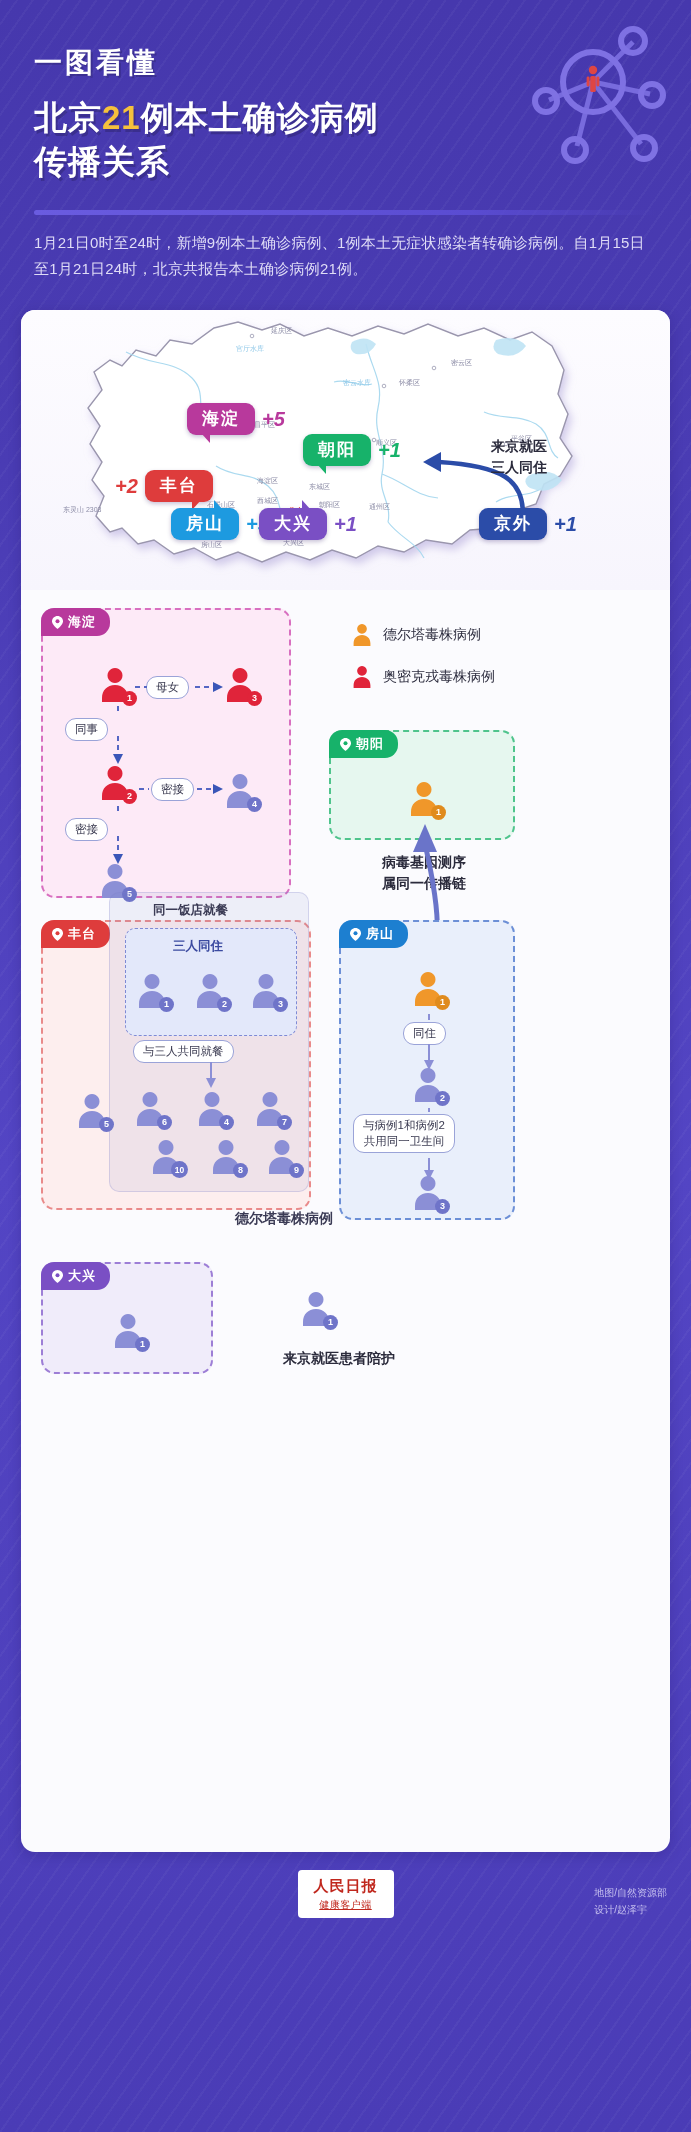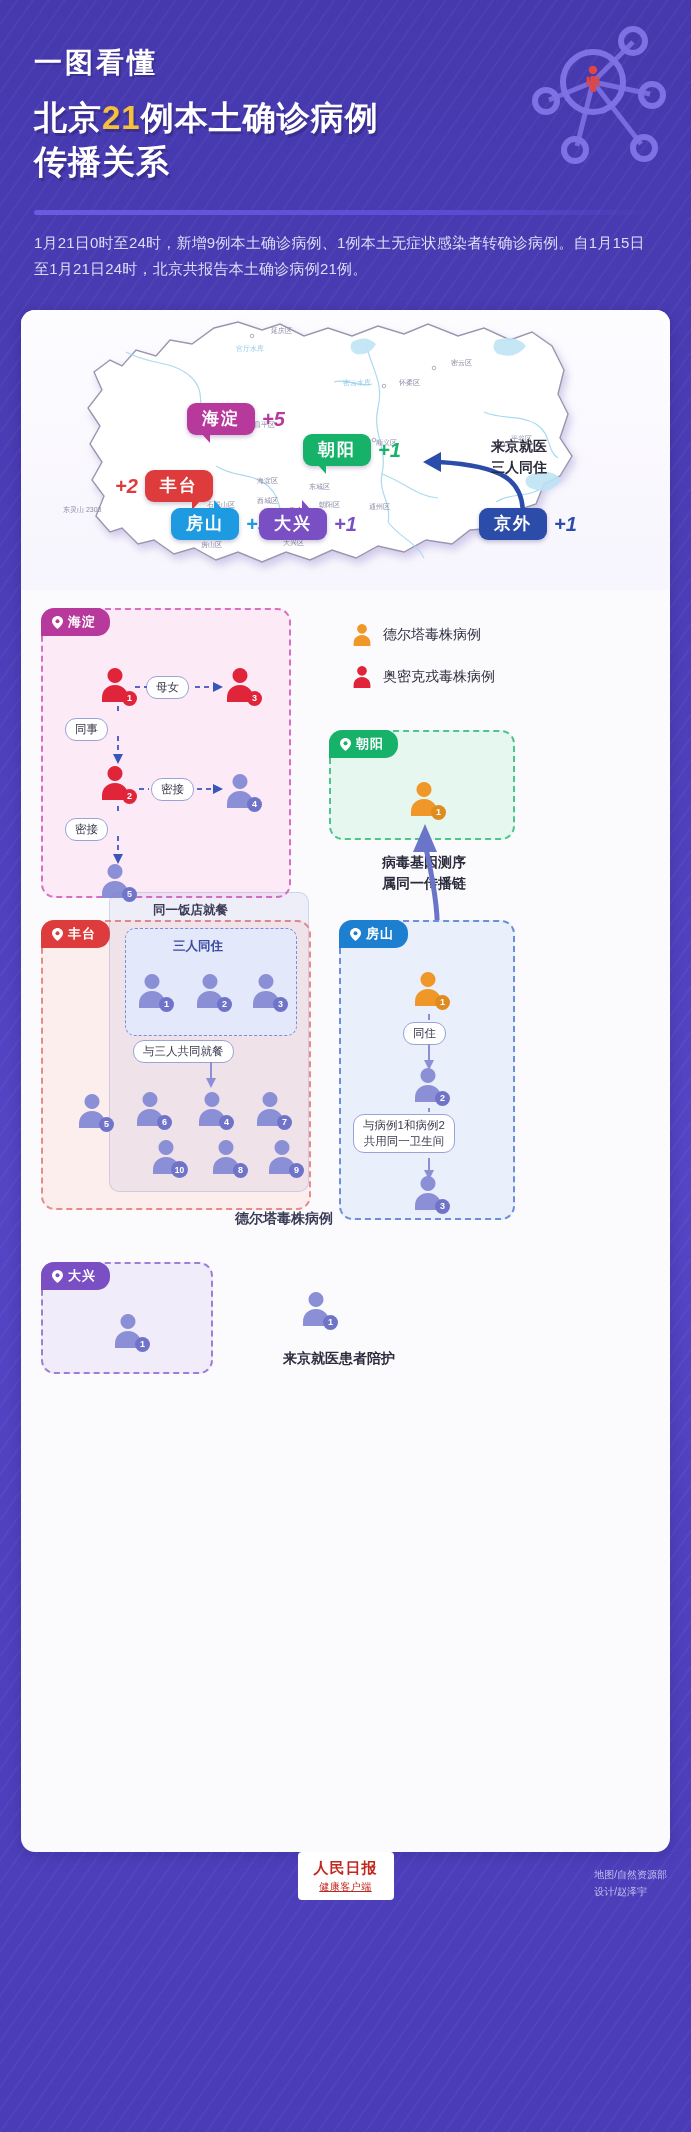--- a/index.html
+++ b/index.html
@@ -72,21 +72,21 @@
   .boxlbl { position:absolute; font-size: 12.5px; color:#3b3b55; font-weight: bold; white-space:nowrap; }
   .subbox { position:absolute; border-radius: 10px; }
   .legend { position:absolute; display:flex; flex-direction: column; gap: 16px; }
   .legend .row { display:flex; align-items:center; gap: 10px; }
   .legend .row span.txt { font-size: 14px; color:#2c2c3e; font-weight: 500; }
   .bigtext { position:absolute; font-size: 14px; font-weight: bold; color:#2b2b3c;
              line-height: 1.5; text-align:center; }
 
   
   .source { color:#bdb7ea; font-size: 11.5px; padding: 16px 0 0 24px; }
-  .footer { position: relative; padding-bottom: 26px; }
+  .footer { position: relative; margin-top: 18px; padding-bottom: 26px; }
   .logo { width: 96px; margin: 0 auto; text-align:center; background:#fff; border-radius: 4px;
           padding: 7px 6px 6px 6px; }
   .logo .rm { color:#c0271d; font-weight: bold; font-size: 15px; letter-spacing: 1px; line-height:1.15; }
   .logo .sub { color:#c0271d; font-size: 10px; margin-top: 3px; letter-spacing:.5px;text-decoration:underline; }
   .credits { position:absolute; right: 24px; bottom: 26px; color:#c3bdee; font-size: 10px;
              line-height: 1.7; text-align: left; }
 </style>
 </head>
 <body>
 

